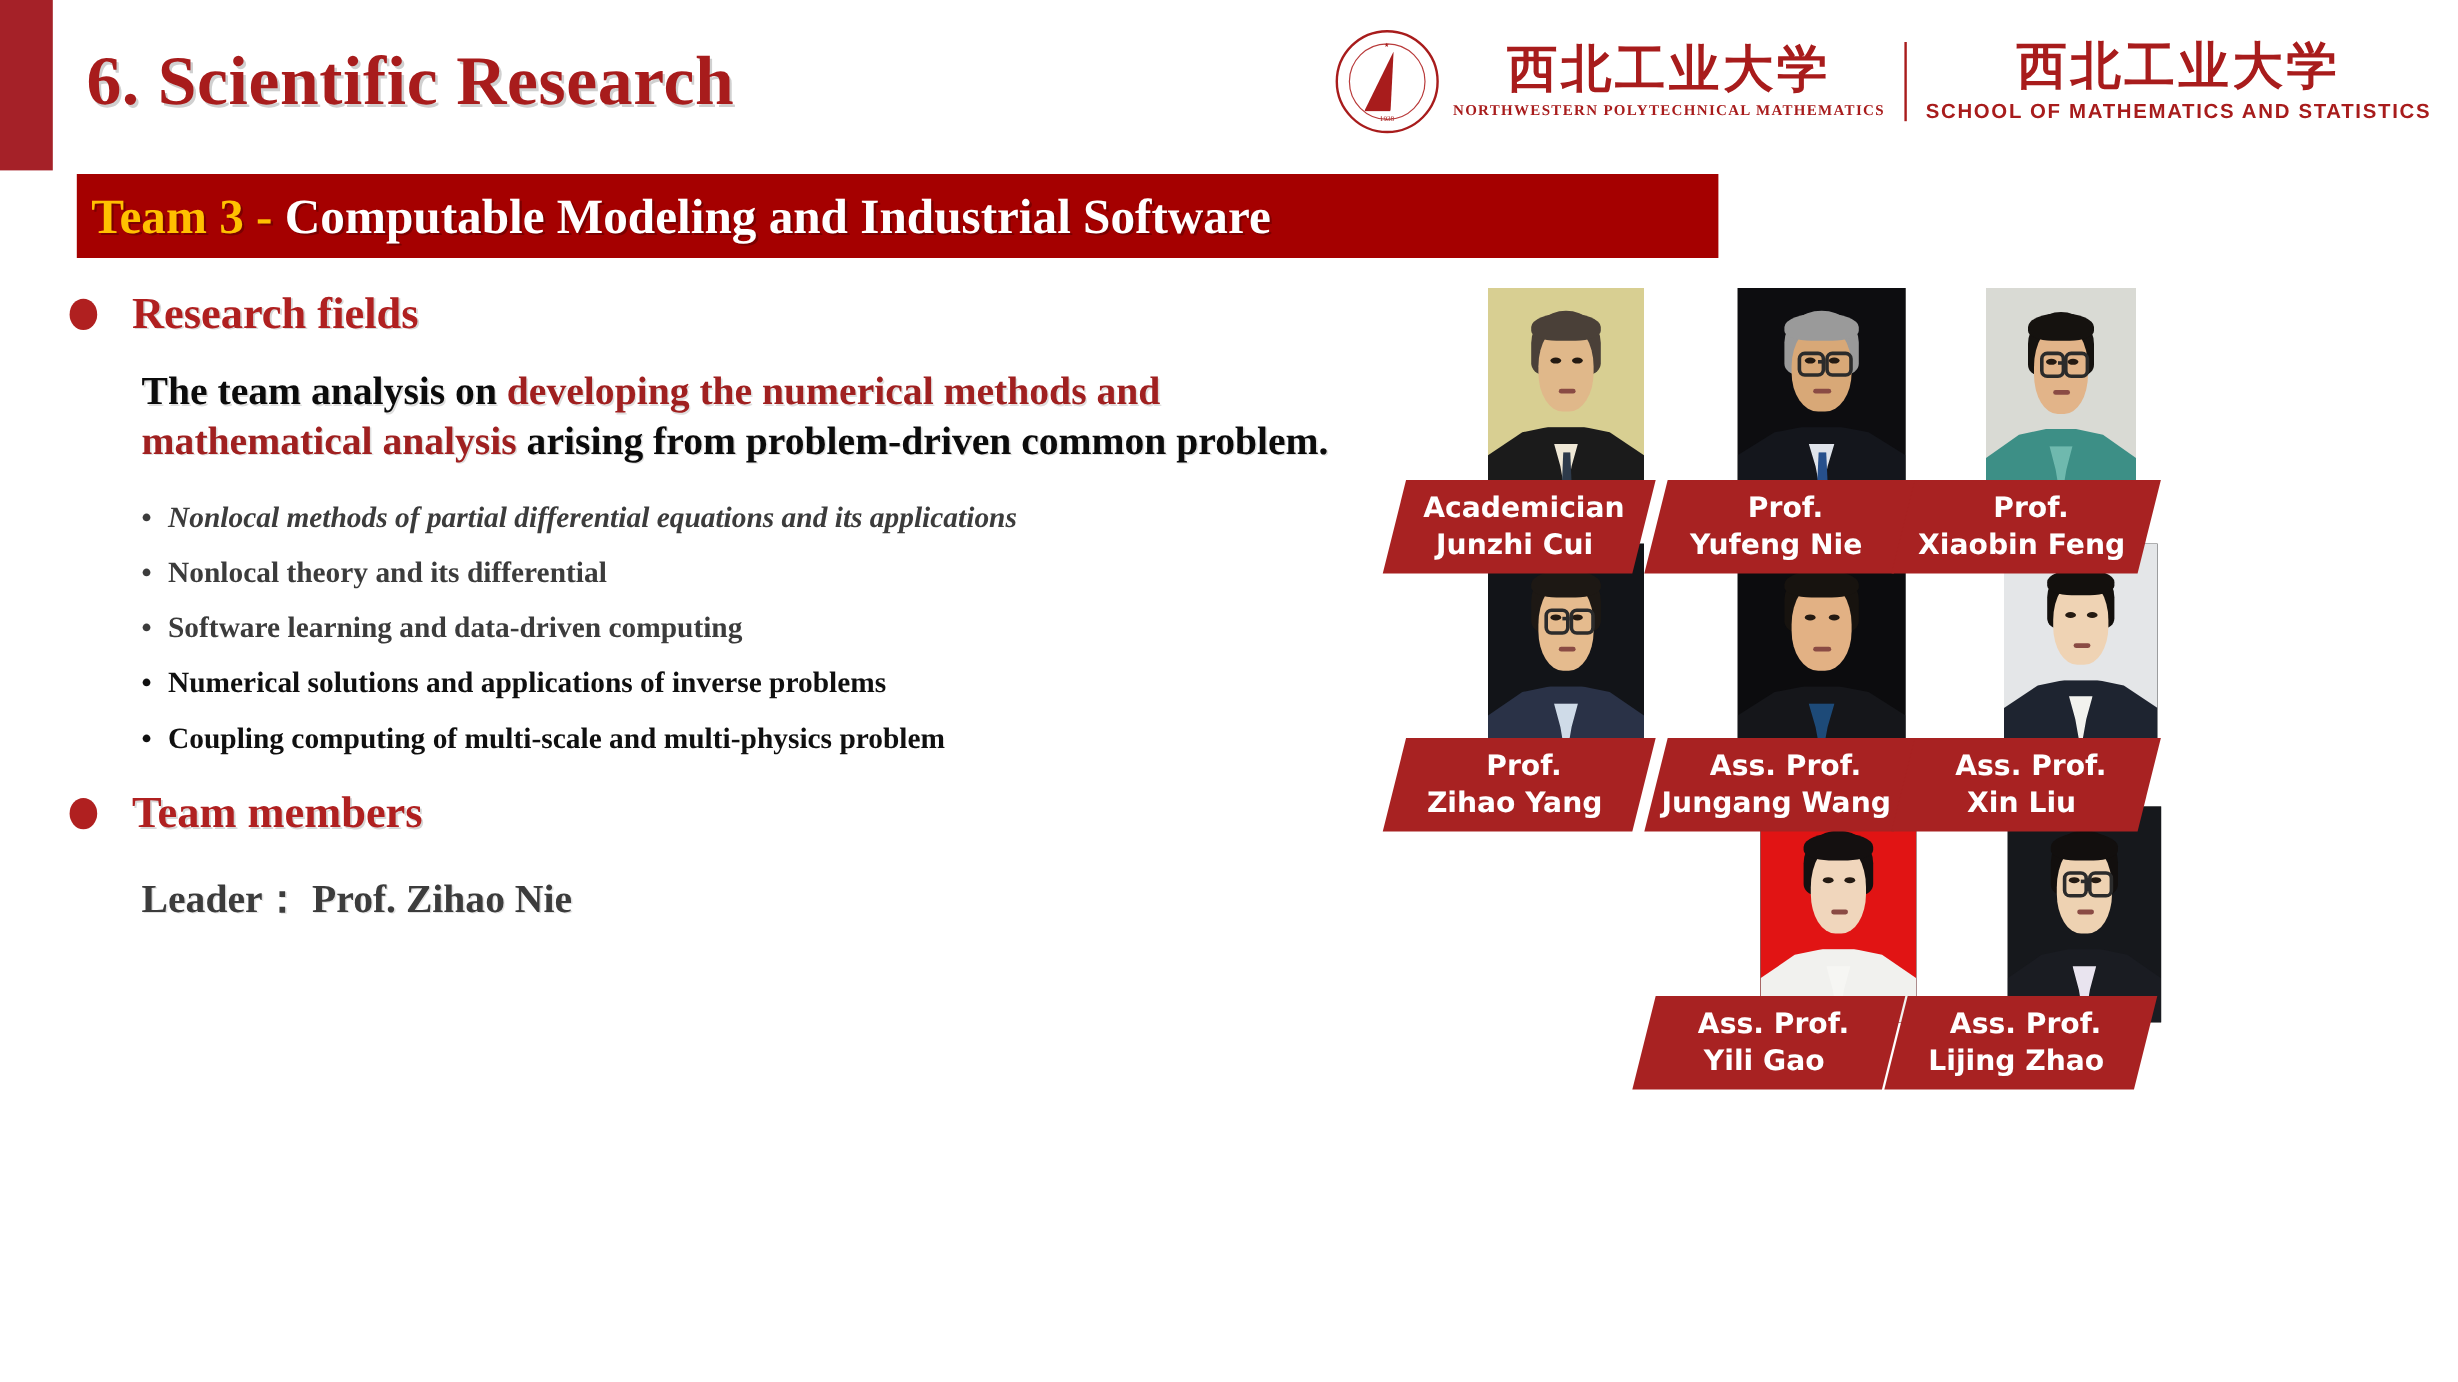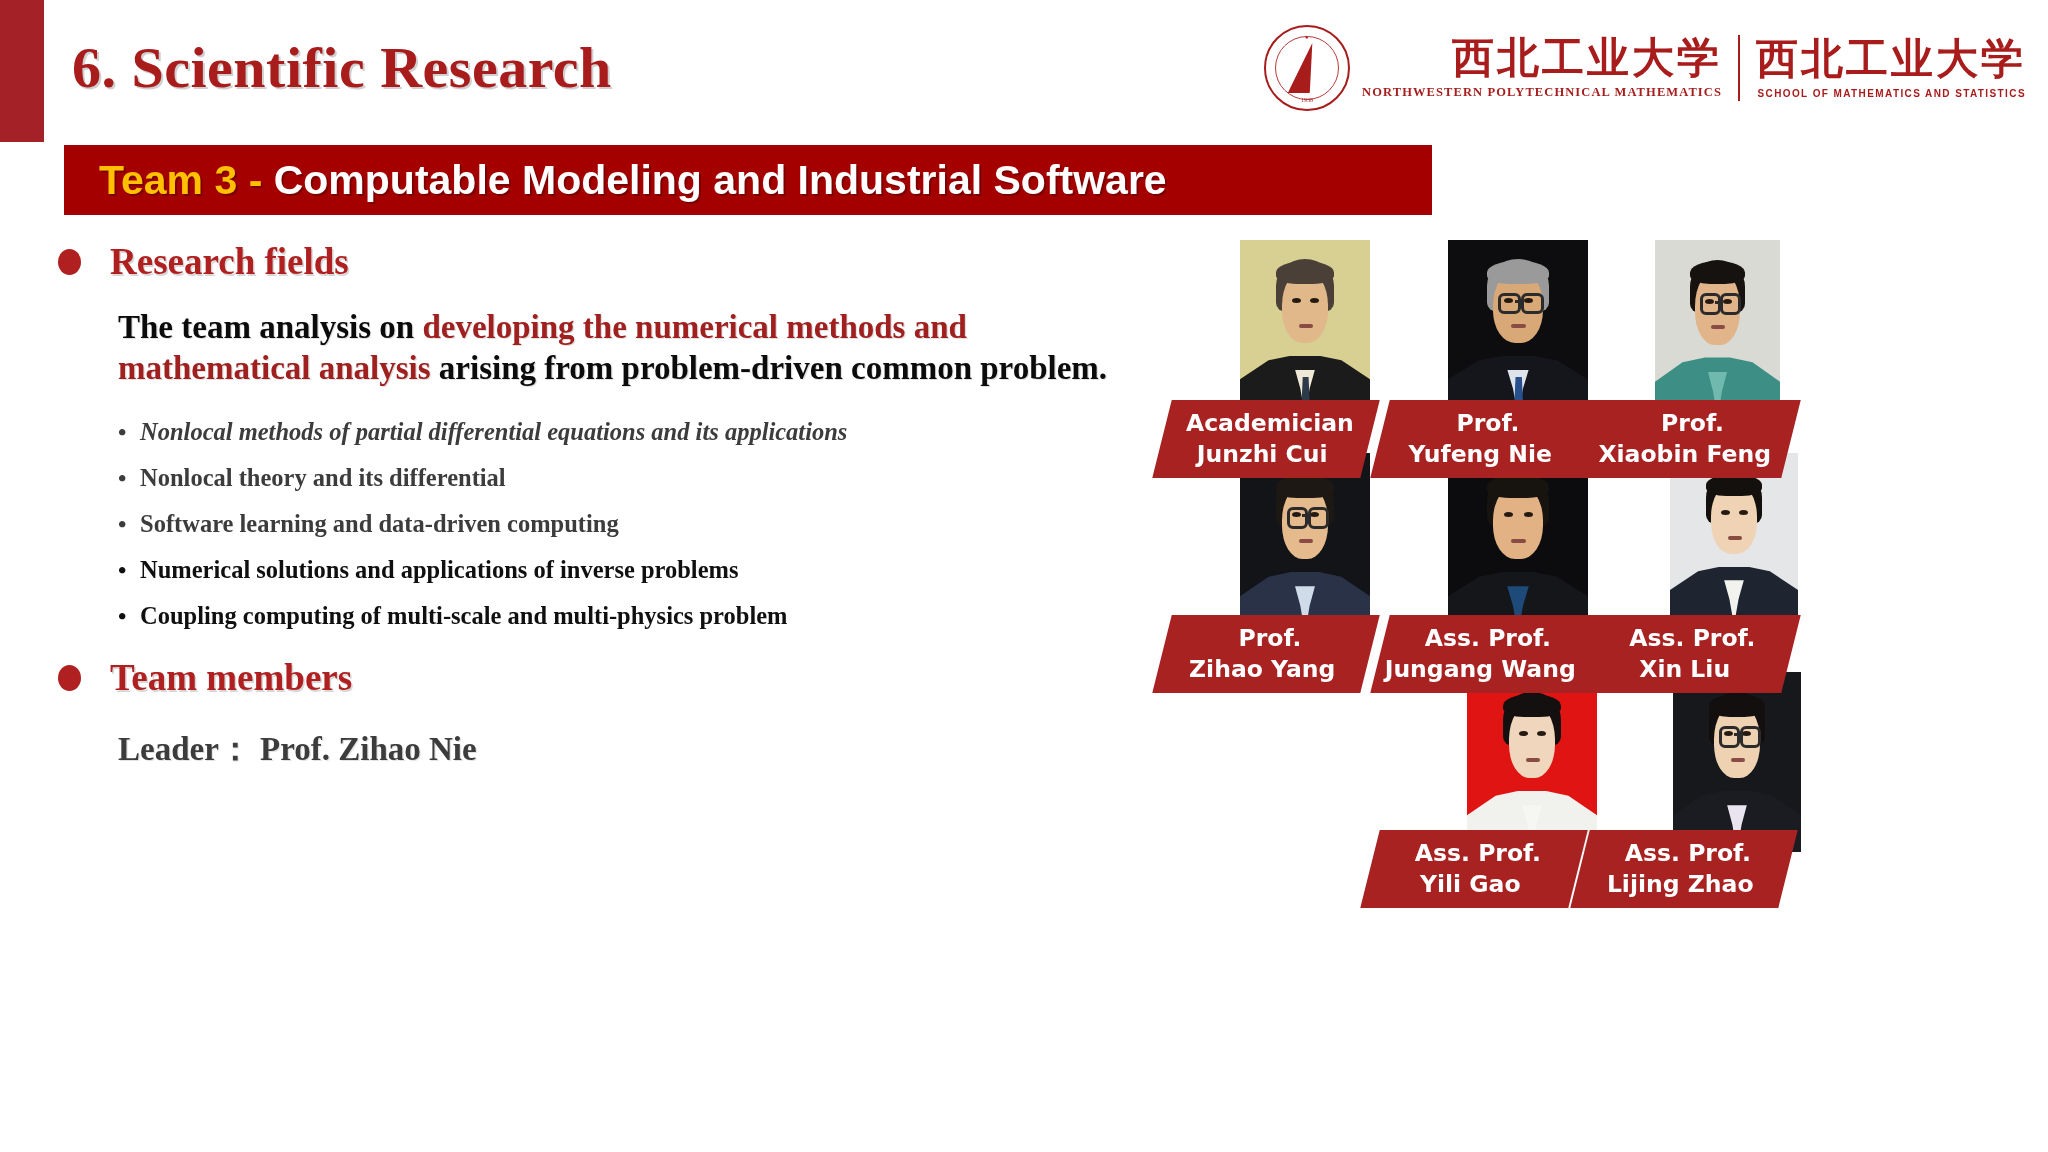--- a/index.html
+++ b/index.html
@@ -51,55 +51,55 @@
     clip-path:polygon(55% 0,100% 100%,0 100%);
   }
   .logo-seal .seal-top{
     position:absolute;left:0;right:0;top:7px;text-align:center;
     font-size:5px;color:#a81c1c;letter-spacing:0.5px;
   }
   .logo-seal .seal-bot{
     position:absolute;left:0;right:0;bottom:6px;text-align:center;
     font-size:6px;color:#a81c1c;
   }
-  .logo-cn-block{display:flex;flex-direction:column;align-items:flex-end;flex:0 0 auto;}
+  .logo-cn-block{display:flex;flex-direction:column;align-items:center;flex:0 0 auto;}
   .logo-cn{
     font-family:"DejaVu Sans", sans-serif;
     font-size:42px;font-weight:bold;color:#a81c1c;
     letter-spacing:3px;line-height:1.05;white-space:nowrap;
   }
   .logo-en{
     font-family:"Liberation Serif", serif;
     font-size:12.5px;color:#a81c1c;letter-spacing:1.1px;
     margin-top:5px;white-space:nowrap;font-weight:bold;
   }
   .logo-div{
     width:2px;height:66px;background:#a81c1c;margin:0 16px;flex:0 0 auto;
   }
   .logo-cn2{
     font-family:"DejaVu Sans", sans-serif;
     font-size:42px;font-weight:bold;color:#a81c1c;
     letter-spacing:3px;line-height:1.05;white-space:nowrap;
   }
   .logo-en2{
     font-family:"Liberation Sans", sans-serif;
-    font-size:10px;color:#a81c1c;letter-spacing:1.4px;
+    font-size:17px;color:#a81c1c;letter-spacing:1.4px;
     margin-top:6px;white-space:nowrap;font-weight:bold;
   }
 
   
   .team-banner{
     position:absolute;left:64px;top:145px;width:1368px;height:70px;
     background:#a50000;
     display:flex;align-items:center;
   }
   .team-banner .txt{
-    font-family:Liberation Sans, sans-serif;
+    font-family:Liberation Serif, serif;
     font-weight:bold;font-size:41px;
-    margin-left:35px;white-space:nowrap;
+    margin-left:12px;white-space:nowrap;
     text-shadow:2px 2px 0 rgba(0,0,0,0.25);
   }
   .tb-yellow{color:#ffc000;}
   .tb-white{color:#ffffff;}
 
   
   .lcol{position:absolute;left:0;top:240px;width:1180px;}
 
   .head-row{display:flex;align-items:center;}
   .dot{

